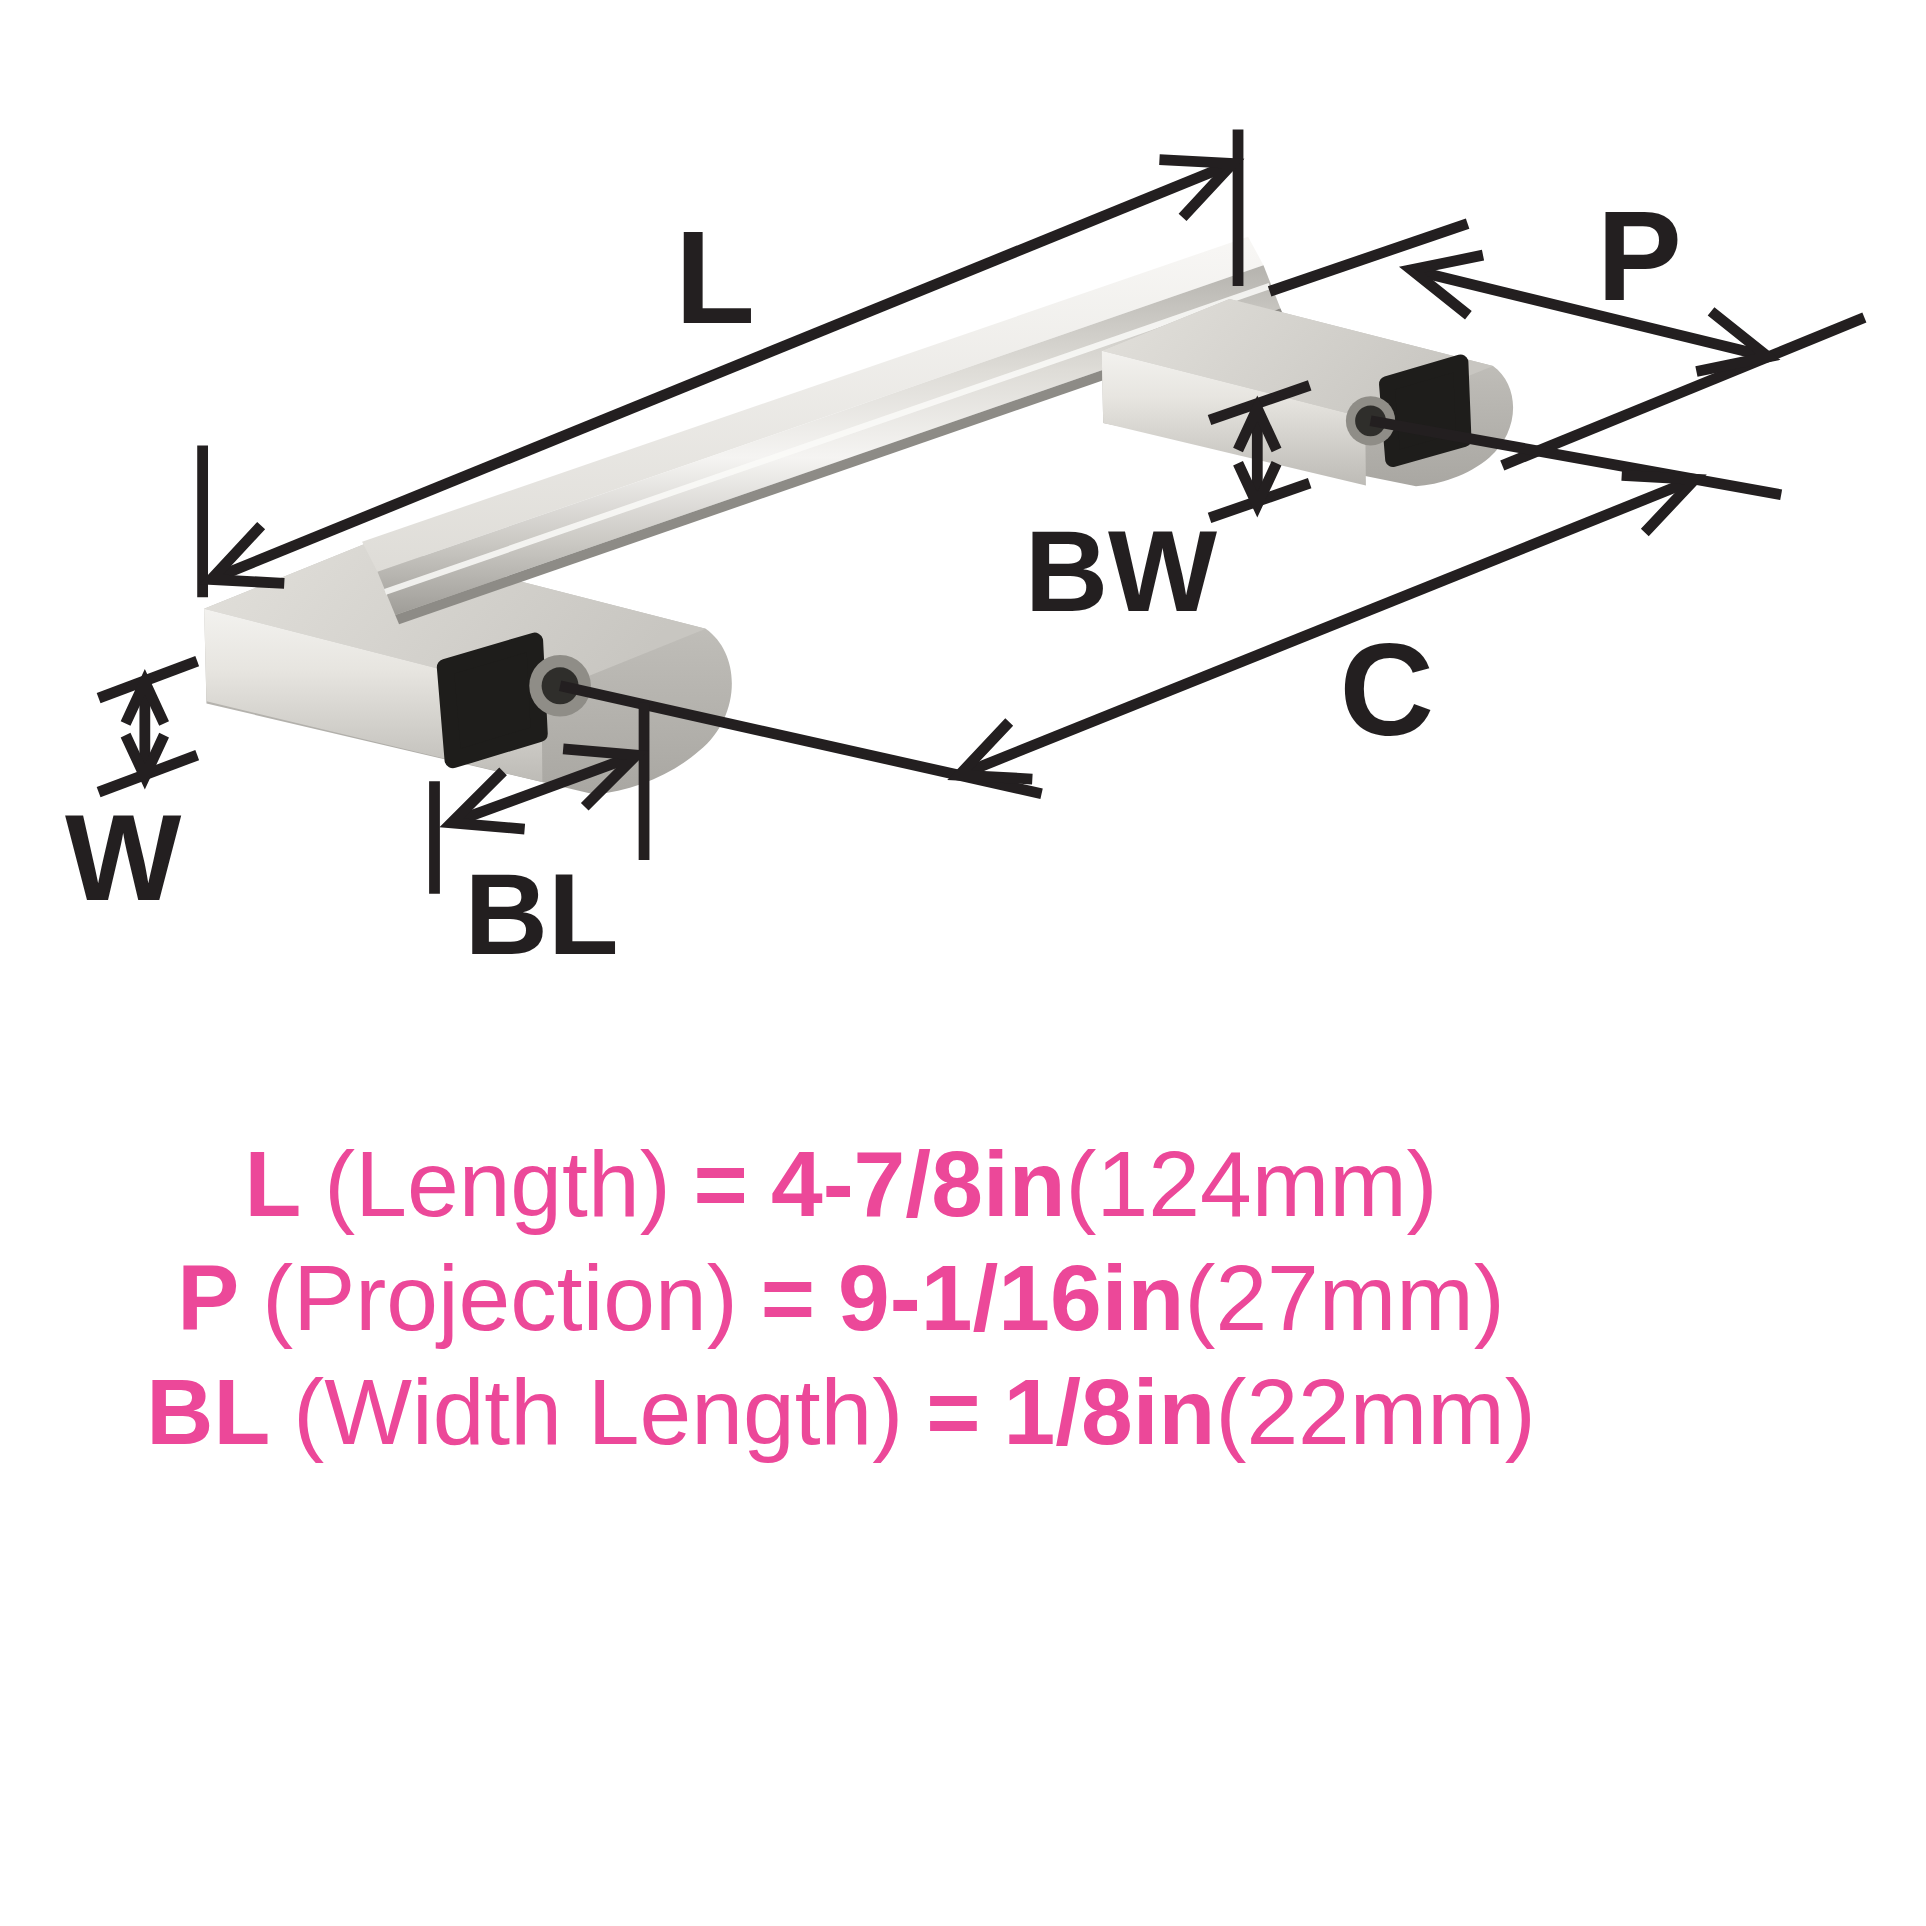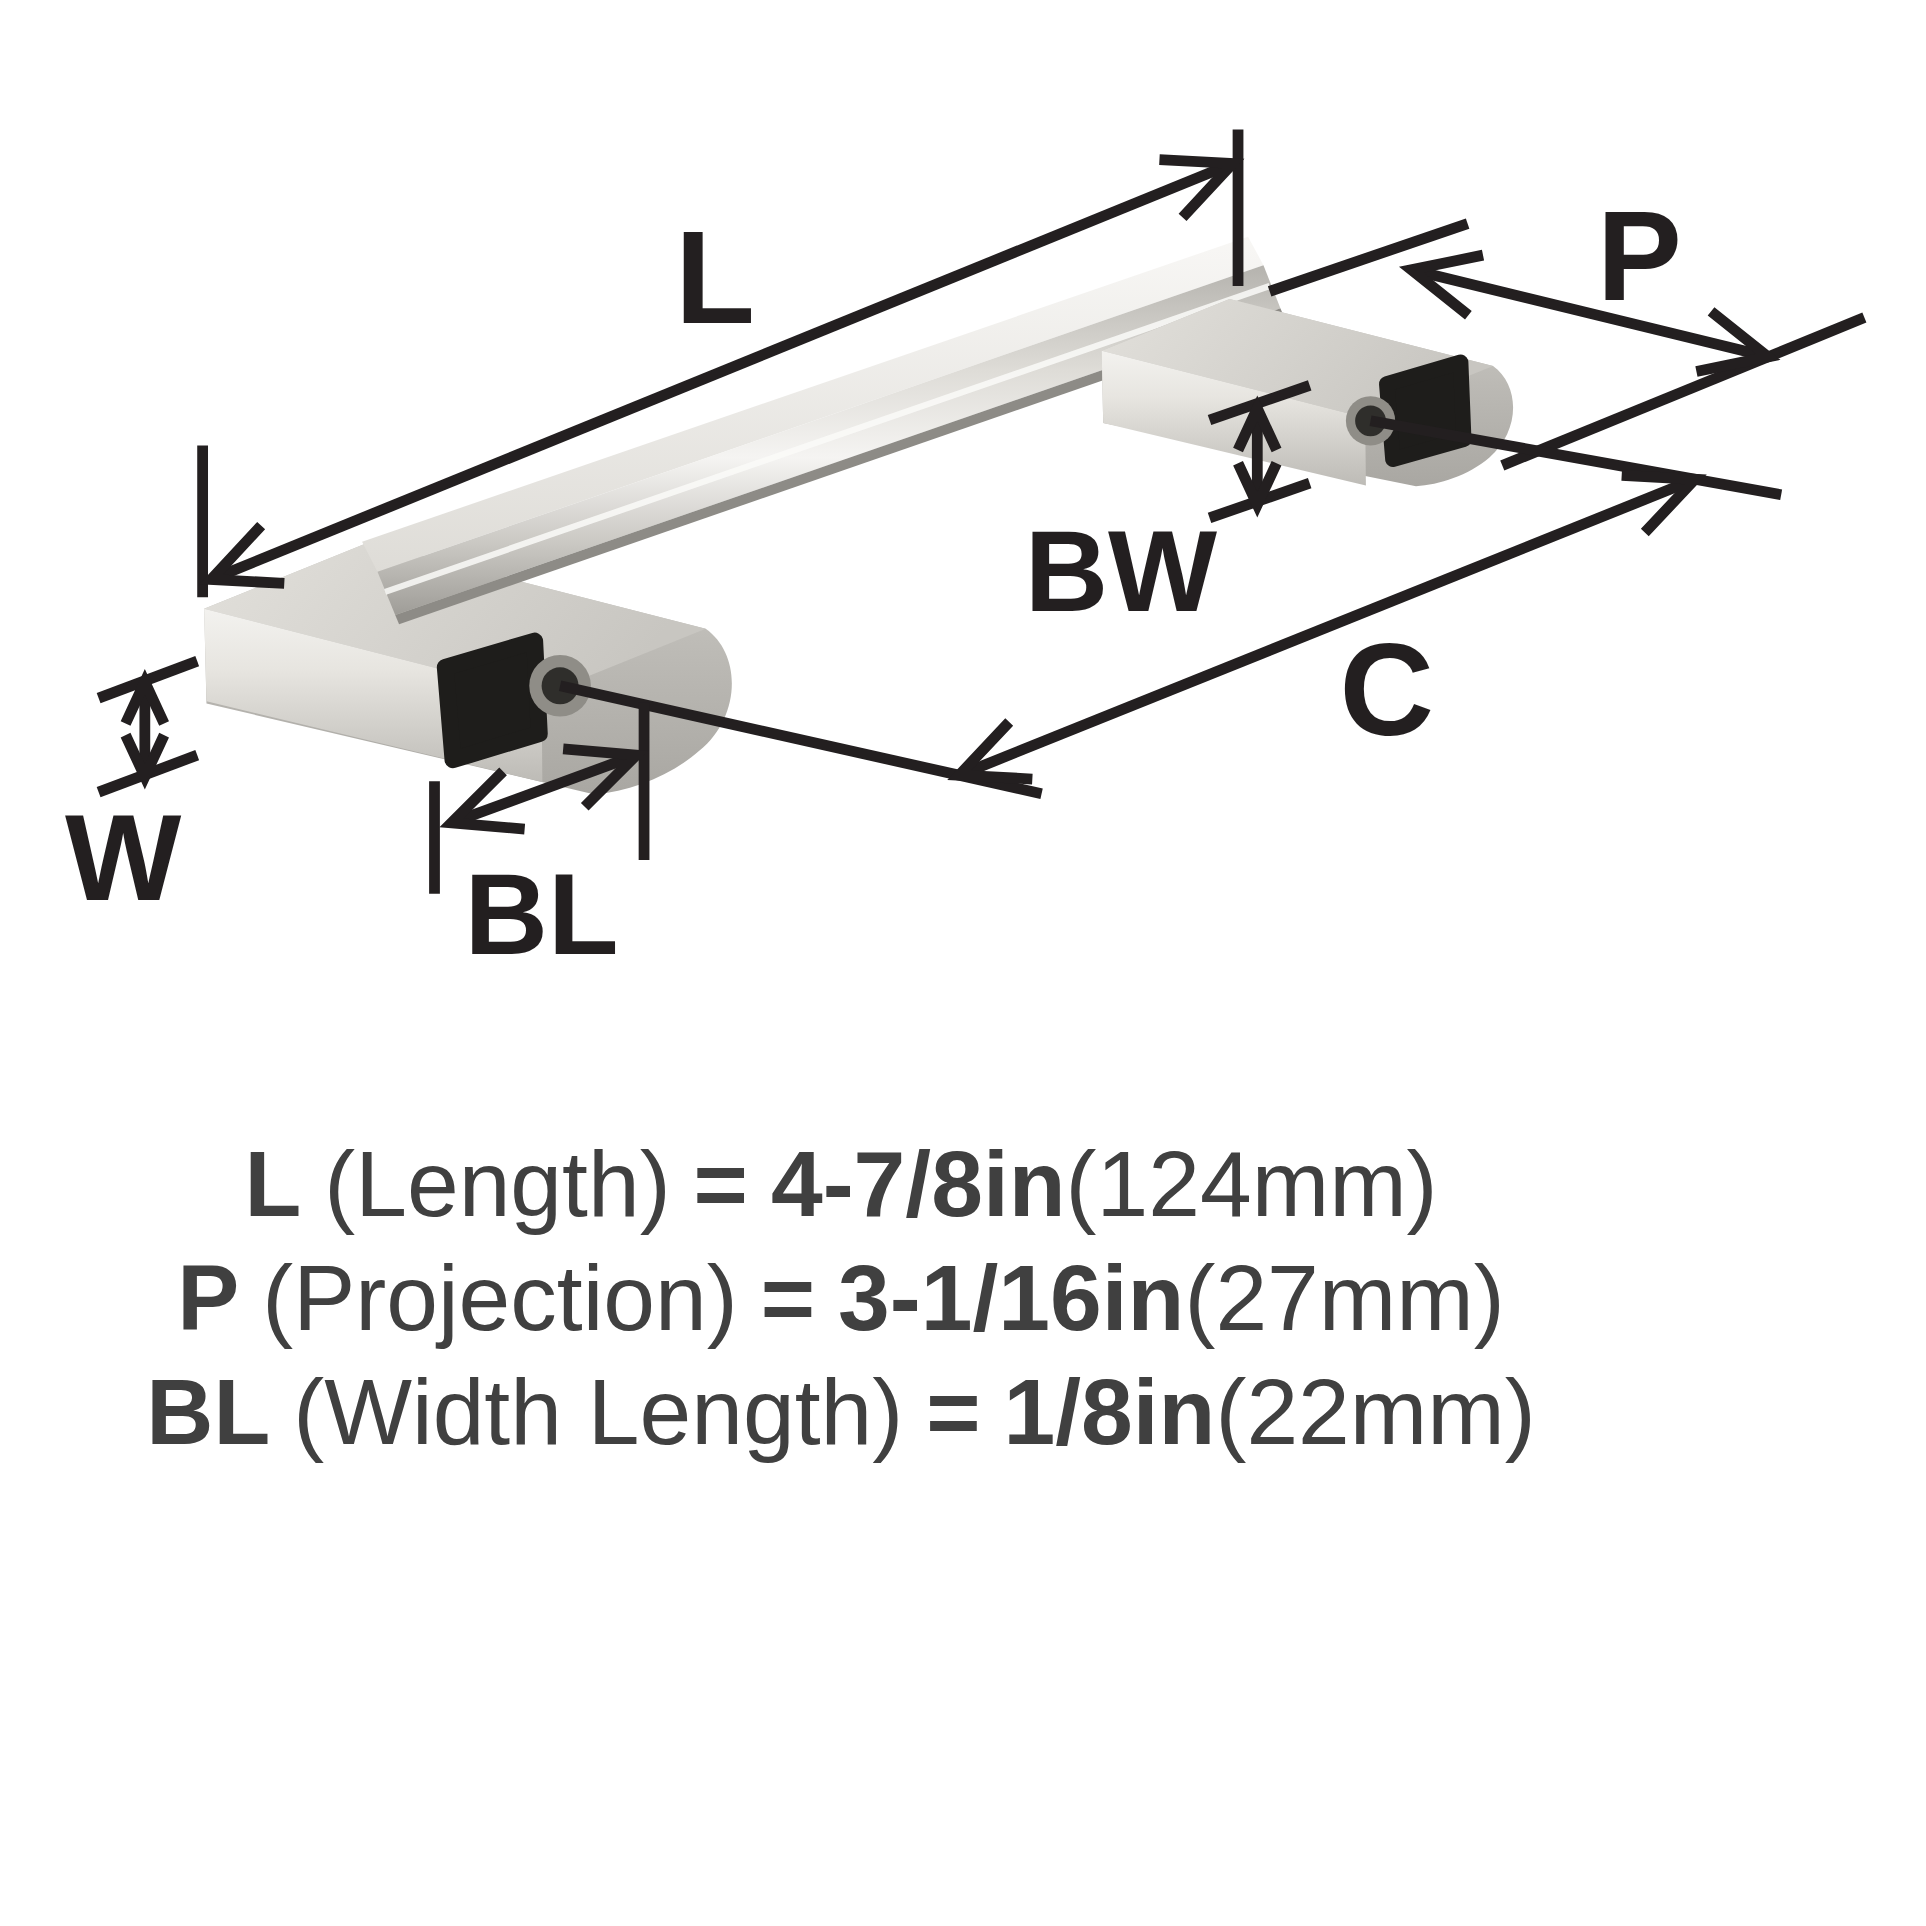--- a/index.html
+++ b/index.html
@@ -1,19 +1,19 @@
 <!DOCTYPE html>
 <html style="font-size:12.3px"><head>
 <meta charset="utf-8">
 <style>
   html,body{margin:0;padding:0;background:#ffffff;width:1926px;height:1926px;overflow:hidden;}
   .page{position:relative;width:1926px;height:1926px;background:#fff;font-family:"Liberation Sans",sans-serif;}
   .diagram-wrap{position:absolute;left:0;top:0;width:1926px;height:1122px;}
   svg text{font-family:"Liberation Sans",sans-serif;font-weight:bold;fill:#231f20;}
-  .legend{position:absolute;left:0;top:1127px;width:1682px;color:#404040;}
+  .legend{position:absolute;left:0;top:1127px;width:1682px;color:#ec4899;}
   .legend-row{height:114px;line-height:114px;text-align:center;font-size:93px;white-space:nowrap;}
   .sym{font-weight:700;}
   .nm{font-weight:400;margin-left:23px;}
   .eq{font-weight:700;margin-left:23px;}
   .val{font-weight:700;margin-left:23px;}
   .met{font-weight:400;}
 </style>
 </head>
 <body>
 
@@ -135,21 +135,21 @@
       <text x="703" y="1185" font-size="150" text-anchor="middle" dominant-baseline="central">BL</text>
       <text x="1455" y="740" font-size="150" text-anchor="middle" dominant-baseline="central">BW</text>
     </svg>
   </div>
 
   <div class="legend">
     <div class="legend-row">
       <span class="sym">L</span><span class="nm">(Length)</span><span class="eq">=</span><span class="val">4-7/8in</span><span class="met">(124mm)</span>
     </div>
     <div class="legend-row">
-      <span class="sym">P</span><span class="nm">(Projection)</span><span class="eq">=</span><span class="val">3-1/16in</span><span class="met">(27mm)</span>
+      <span class="sym">P</span><span class="nm">(Projection)</span><span class="eq">=</span><span class="val">9-1/16in</span><span class="met">(27mm)</span>
     </div>
     <div class="legend-row">
       <span class="sym">BL</span><span class="nm">(Width Length)</span><span class="eq">=</span><span class="val">1/8in</span><span class="met">(22mm)</span>
     </div>
   </div>
 
 </div>
 
 
 </body></html>

